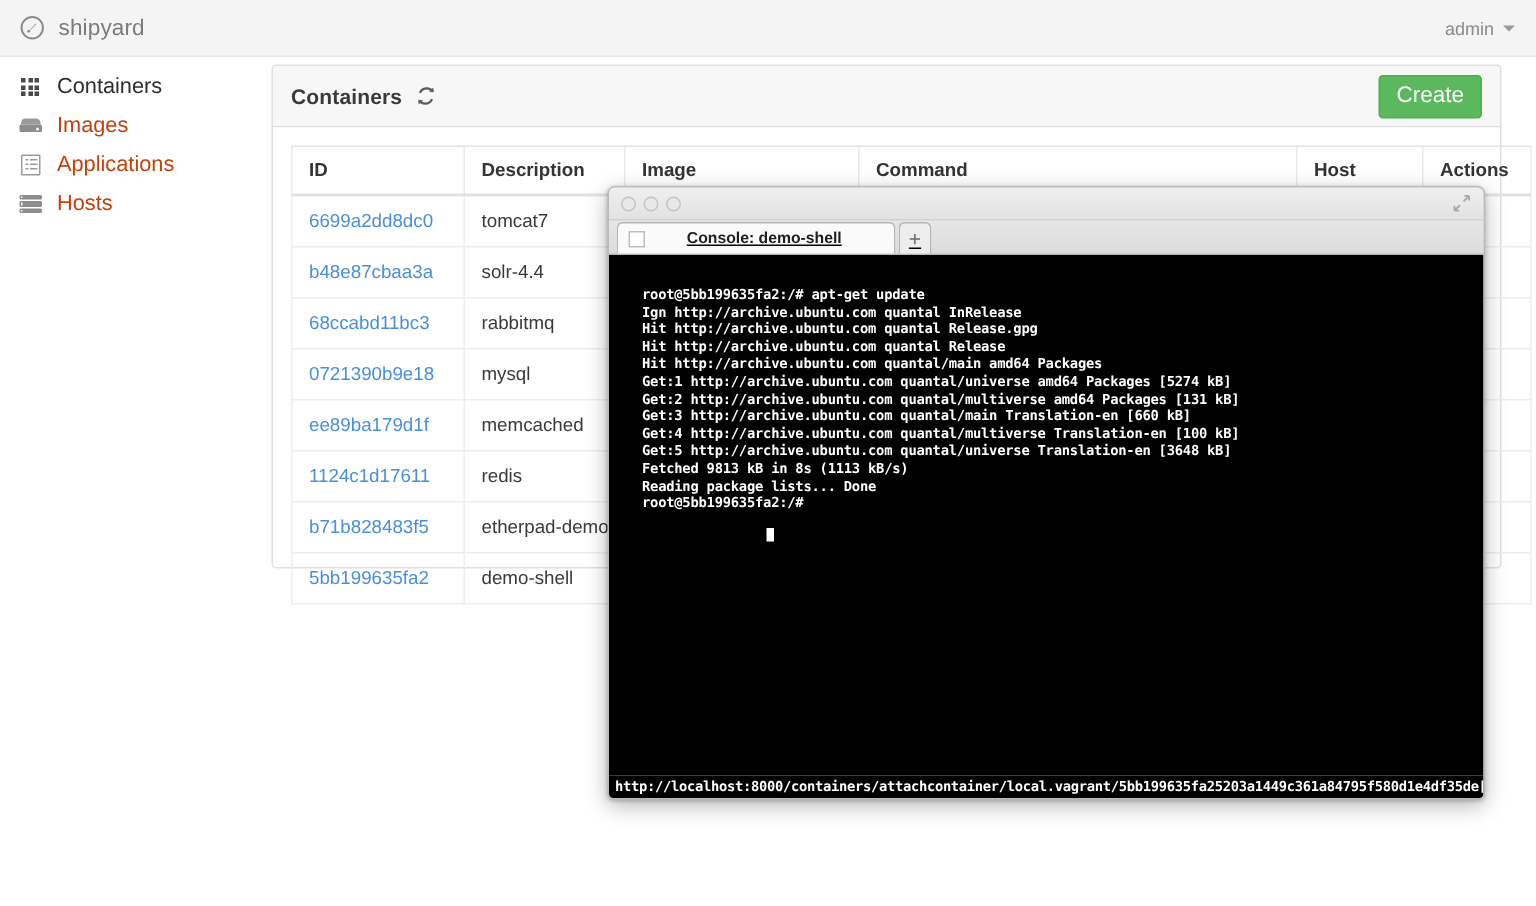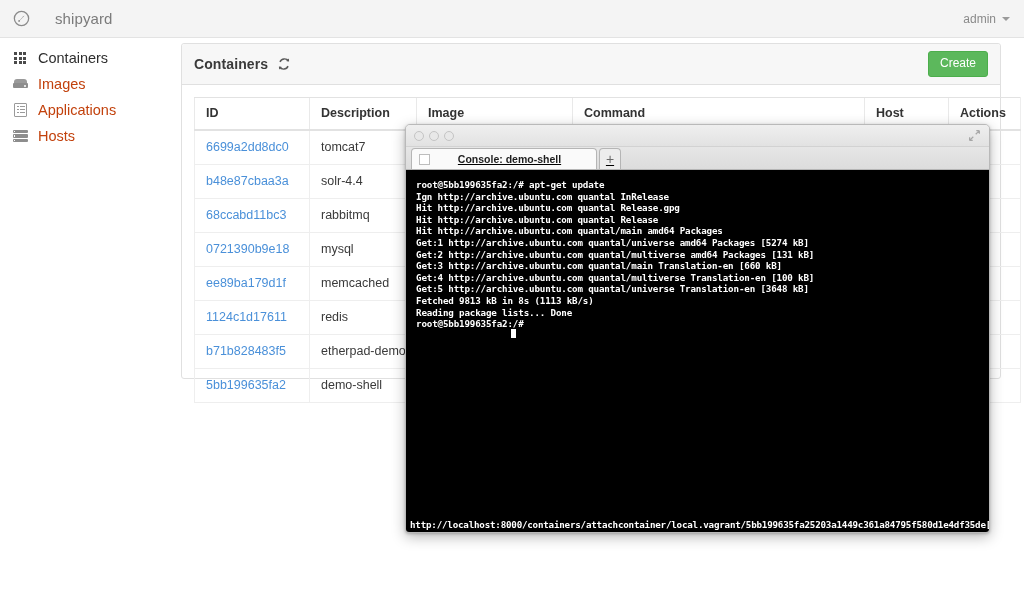--- a/index.html
+++ b/index.html
@@ -15,21 +15,21 @@
 
   
   .navbar {
     position: absolute; left: 0; top: 0;
     width: 1024px; height: 38px;
     background: #f4f4f4;
     border-bottom: 1px solid #e3e3e3;
     display: flex; align-items: center;
   }
   .brand {
-    display: flex; align-items: center; gap: 25px;
+    display: flex; align-items: center; gap: 9px;
     margin-left: 13px;
     color: #777; font-size: 15px;
   }
   .brand-logo {
     width: 17px; height: 17px; flex: 0 0 17px;
     display: block;
   }
   .brand-text { color: #7b7b7b; font-size: 15px; letter-spacing: .1px; }
   .navbar-right {
     margin-left: auto; margin-right: 14px;
@@ -102,21 +102,21 @@
   .panel-title {
     font-size: 14px; font-weight: bold; color: #3a3a3a;
     letter-spacing: .1px;
   }
   .refresh-icon { margin-left: 9px; width: 14px; height: 14px; display: block; cursor: pointer; }
   .btn-create {
     margin-left: auto;
     background: #5cb85c;
     border: 1px solid #4cae4c;
     color: #ffffff;
-    font-size: 12px;
+    font-size: 15px;
     border-radius: 3px;
     padding: 4px 11px 5px 11px;
     cursor: pointer;
     line-height: 1.2;
   }
 
   .table-wrap { padding: 12px 12px 30px 12px; }
   table.ctable {
     width: 100%;
     border-collapse: collapse;
@@ -229,21 +229,21 @@
     height: 347px;
     padding: 5px 0 0 3px;
     overflow: hidden;
   }
   .term-pre {
     color: #ffffff;
     font-family: "DejaVu Sans Mono", "Liberation Mono", monospace;
     font-size: 9.2px;
     line-height: 11.6px;
     white-space: pre;
-    margin: 4px; padding: 0 0 0 3px;
+    margin: 16px; padding: 0 0 0 3px;
     font-weight: bold;
     letter-spacing: -0.15px;
   }
   .cursor-block {
     display: inline-block;
     width: 5px; height: 9px;
     background: #ffffff;
     vertical-align: -1px;
   }
   .term-status {

